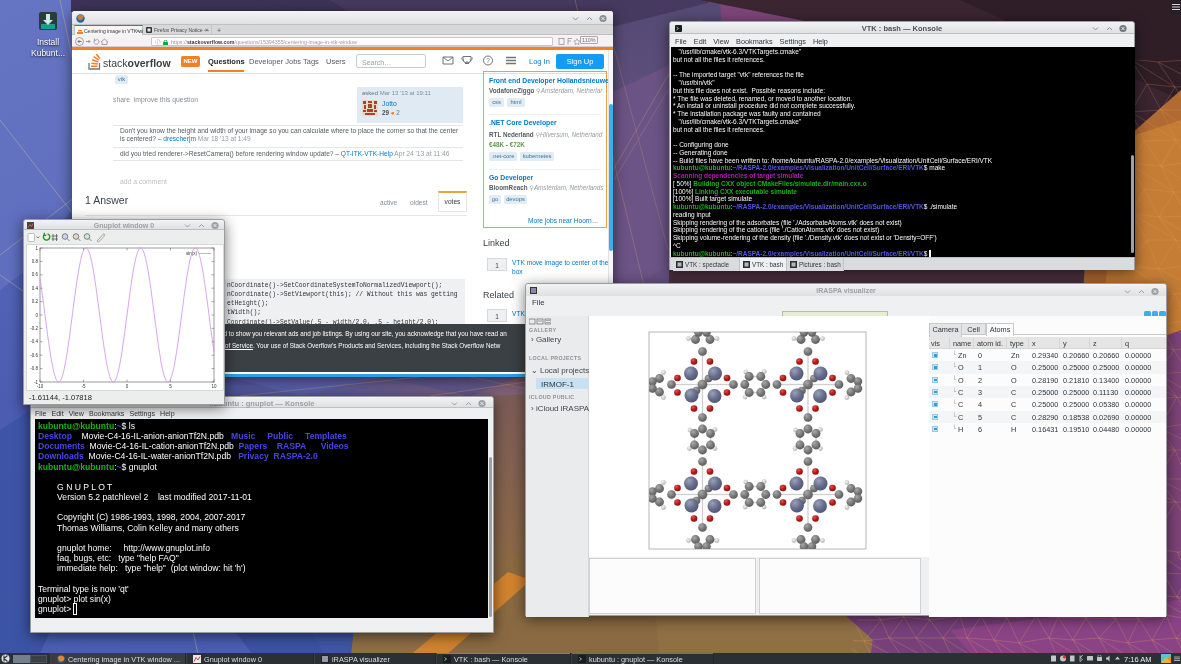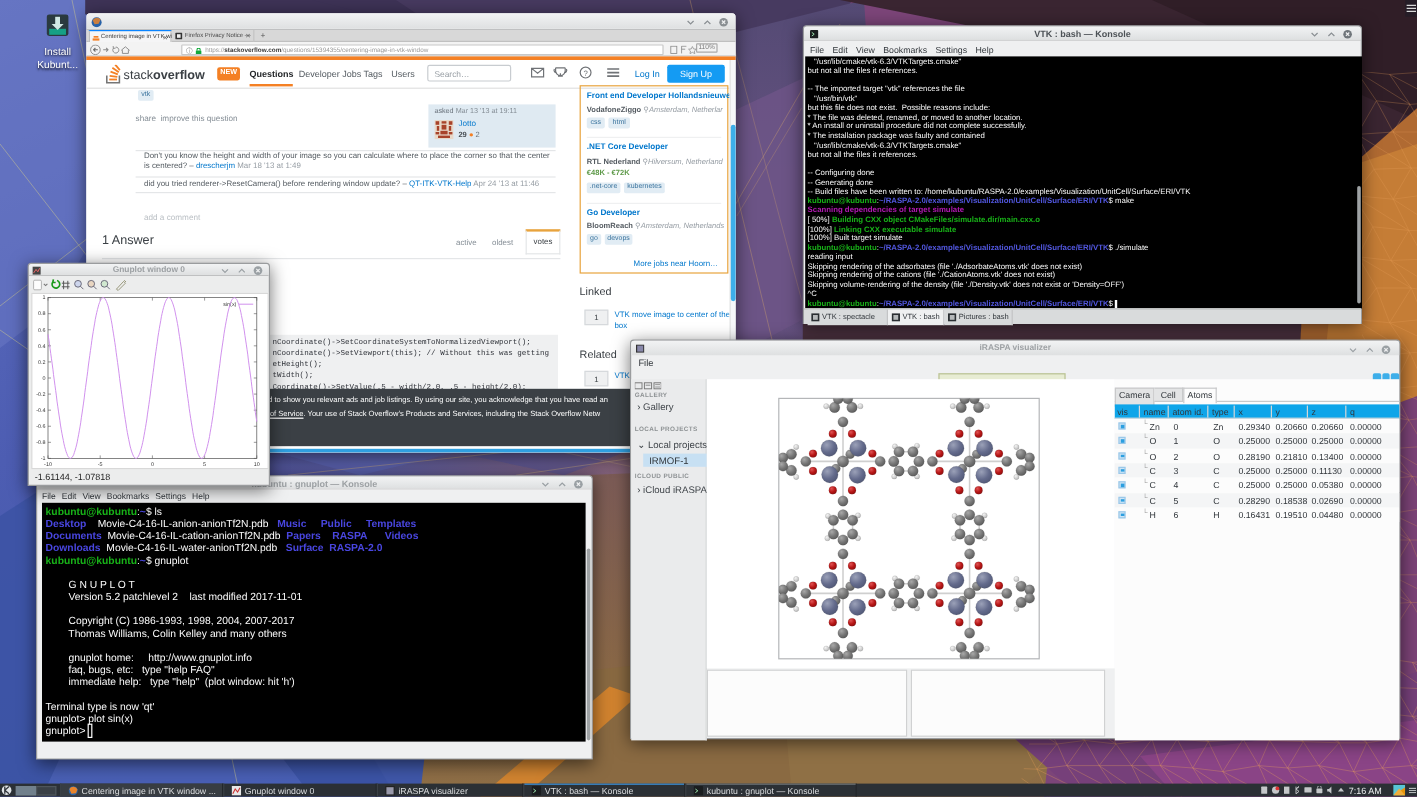--- a/index.html
+++ b/index.html
@@ -652,21 +652,21 @@
 <polyline points="17,6 19.5,3.5 22,6" fill="none" stroke="#9aa0a4" stroke-width="1"></polyline>
 <circle cx="33" cy="4.5" r="3.6" fill="#9aa0a4"></circle>
 <path d="M31.6,3.1 L34.4,5.9 M34.4,3.1 L31.6,5.9" stroke="#eff0f1" stroke-width="1"></path>
 </svg>
     </div>
     <div class="abs" style="left:4px;top:12.5px;font-size:7.1px;color:#31363b;"><span style="margin-right:5px;">File</span><span style="margin-right:5px;">Edit</span><span style="margin-right:5px;">View</span><span style="margin-right:5px;">Bookmarks</span><span style="margin-right:5px;">Settings</span><span style="margin-right:5px;">Help</span></div>
     <div class="abs mono" style="left:4px;top:22px;width:453px;height:199px;background:#000;overflow:hidden;">
       <pre style="position:absolute;left:3px;top:2px;font-size:8.6px;line-height:10.15px;color:#fcfcfc;"><span style="color:#18b218;font-weight:bold">kubuntu@kubuntu</span><span style="color:#fcfcfc">:</span><span style="color:#4946e0;font-weight:bold">~</span>$ ls
 <span style="color:#4946e0;font-weight:bold">Desktop</span>    Movie-C4-16-IL-anion-anionTf2N.pdb   <span style="color:#4946e0;font-weight:bold">Music</span>     <span style="color:#4946e0;font-weight:bold">Public</span>     <span style="color:#4946e0;font-weight:bold">Templates</span>
 <span style="color:#4946e0;font-weight:bold">Documents</span>  Movie-C4-16-IL-cation-anionTf2N.pdb  <span style="color:#4946e0;font-weight:bold">Papers</span>    <span style="color:#4946e0;font-weight:bold">RASPA</span>      <span style="color:#4946e0;font-weight:bold">Videos</span>
-<span style="color:#4946e0;font-weight:bold">Downloads</span>  Movie-C4-16-IL-water-anionTf2N.pdb   <span style="color:#4946e0;font-weight:bold">Surface</span>  <span style="color:#4946e0;font-weight:bold">RASPA-2.0</span>
+<span style="color:#4946e0;font-weight:bold">Downloads</span>  Movie-C4-16-IL-water-anionTf2N.pdb   <span style="color:#4946e0;font-weight:bold">Privacy</span>  <span style="color:#4946e0;font-weight:bold">RASPA-2.0</span>
 <span style="color:#18b218;font-weight:bold">kubuntu@kubuntu</span><span style="color:#fcfcfc">:</span><span style="color:#4946e0;font-weight:bold">~</span>$ gnuplot
 
         G N U P L O T
         Version 5.2 patchlevel 2    last modified 2017-11-01
 
         Copyright (C) 1986-1993, 1998, 2004, 2007-2017
         Thomas Williams, Colin Kelley and many others
 
         gnuplot home:     http://www.gnuplot.info
         faq, bugs, etc:   type "help FAQ"
@@ -1051,21 +1051,21 @@
       </g>
     </svg>
     <div class="abs" style="left:63px;top:274px;width:167px;height:56px;background:#fcfcfc;border:1px solid #d0d1d2;"></div>
     <div class="abs" style="left:233px;top:274px;width:162px;height:56px;background:#fcfcfc;border:1px solid #d0d1d2;"></div>
     <div class="abs" style="left:403px;top:32px;width:237px;height:301px;background:#fcfcfc;">
       <div class="abs" style="left:0;top:7px;width:237px;height:12px;border-bottom:1px solid #c8c9ca;">
         <div class="abs" style="left:0px;top:0;width:33px;height:16px;background:#e3e4e5;border:1px solid #c8c9ca;font-size:7.3px;color:#31363b;text-align:center;line-height:11px;">Camera</div>
         <div class="abs" style="left:33px;top:0;width:24px;height:12px;background:#e3e4e5;border:1px solid #c8c9ca;border-left:none;font-size:7.3px;color:#31363b;text-align:center;line-height:11px;">Cell</div>
         <div class="abs" style="left:57px;top:0;width:28px;height:12.5px;background:#fcfcfc;border:1px solid #c8c9ca;border-bottom:none;font-size:7.3px;color:#31363b;text-align:center;line-height:11px;">Atoms</div>
       </div>
-      <div class="abs" style="left:0;top:21px;width:237px;height:12px;background:#0ea5e9;border-bottom:1px solid #d5d6d7;">
+      <div class="abs" style="left:0;top:21px;width:237px;height:12px;background:#e5e5e5;border-bottom:1px solid #d5d6d7;">
         <span class="abs" style="left:2px;top:2px;font-size:7.3px;color:#31363b;">vis</span>
         <span class="abs" style="left:24px;top:2px;font-size:7.3px;color:#31363b;">name</span>
         <span class="abs" style="left:48px;top:2px;font-size:7.3px;color:#31363b;">atom id.</span>
         <span class="abs" style="left:81px;top:2px;font-size:7.3px;color:#31363b;">type</span>
         <span class="abs" style="left:103px;top:2px;font-size:7.3px;color:#31363b;">x</span>
         <span class="abs" style="left:134px;top:2px;font-size:7.3px;color:#31363b;">y</span>
         <span class="abs" style="left:164px;top:2px;font-size:7.3px;color:#31363b;">z</span>
         <span class="abs" style="left:196px;top:2px;font-size:7.3px;color:#31363b;">q</span>
         <div class="abs" style="left:20px;top:1px;width:1px;height:10px;background:#d5d6d7;"></div>
         <div class="abs" style="left:44px;top:1px;width:1px;height:10px;background:#d5d6d7;"></div>

